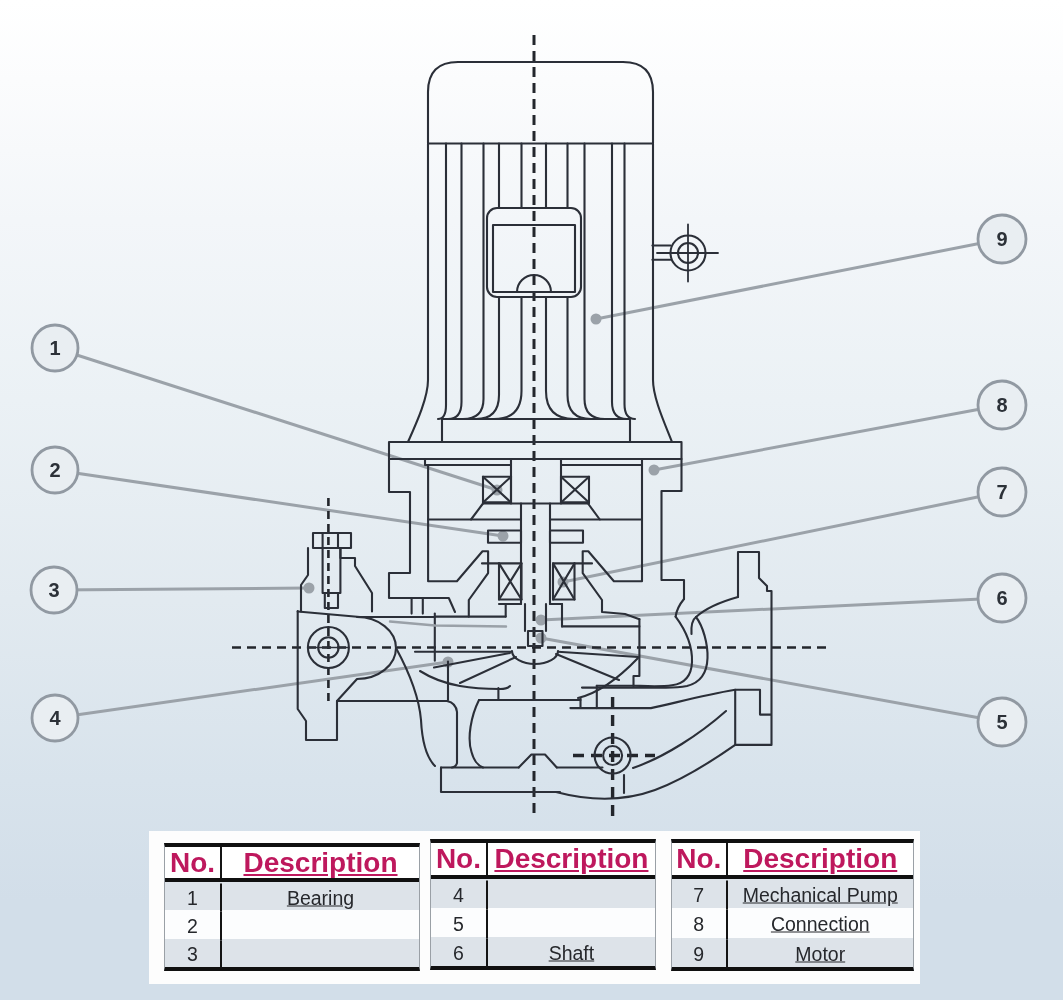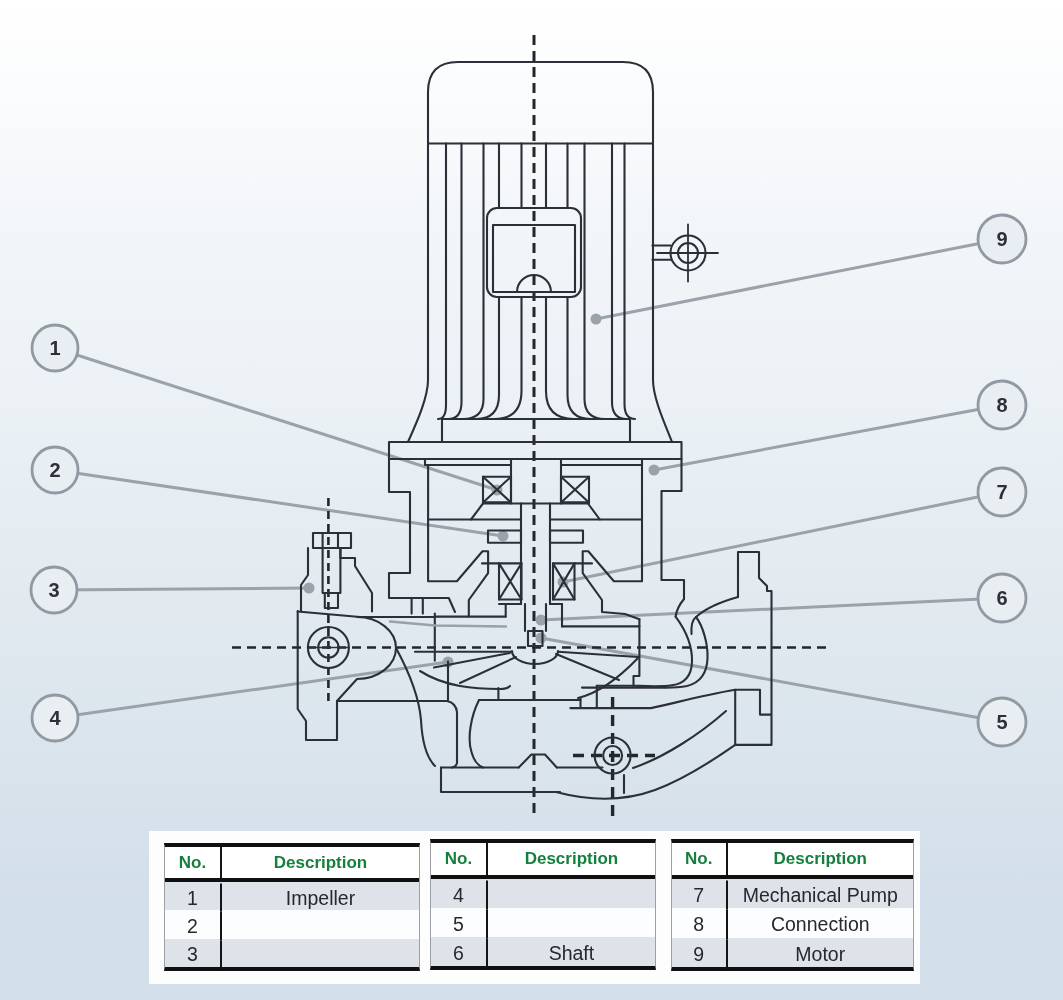--- a/index.html
+++ b/index.html
@@ -5,26 +5,26 @@
   html,body{margin:0;padding:0;}
   #page{position:relative;width:1063px;height:1000px;overflow:hidden;
     background:linear-gradient(180deg,#ffffff 0%,#fbfcfd 8%,#f3f6f9 22%,#ebf1f5 40%,#e2eaf0 60%,#d8e3ec 78%,#d2dee9 90%,#d2dee9 100%);
     font-family:"Liberation Sans", sans-serif;}
   #draw{position:absolute;left:0;top:0;}
   
   #panel{position:absolute;left:149px;top:831px;width:771px;height:153px;background:#fdfdfd;}
   .tbl{position:absolute;border-top:4px solid #101010;border-bottom:4px solid #101010;
        border-left:1px solid #9aa0a6;border-right:1px solid #9aa0a6;}
   .hdr{display:flex;height:var(--hh);border-bottom:4px solid #101010;background:#fff;
-       font-weight:bold;font-size:17px;color:#15803d;}
+       font-weight:bold;font-size:28px;color:#be185d;}
   .row{display:flex;height:var(--rh);font-size:19.5px;color:#26282c;}
   .row.shade{background:#dde3e9;}
   .row.white{background:#fcfdfe;}
   .no{flex:none;display:flex;align-items:center;justify-content:center;border-right:2px solid #141414;}
-  .de{flex:1;display:flex;align-items:center;justify-content:center;}
+  .de{flex:1;display:flex;align-items:center;justify-content:center;text-decoration:underline;}
   .row .no,.row .de{transform:translateY(1.5px);}
 </style>
 </head>
 <body>
 <div id="page">
 <svg id="draw" width="1063" height="1000" viewBox="0 0 1063 1000">
 
 <g stroke="#9ba2a9" stroke-width="3" fill="#9ba2a9">
   <line x1="55" y1="348" x2="497" y2="490"></line>
   <line x1="55" y1="470" x2="503" y2="536"></line>
@@ -223,21 +223,21 @@
 
 <div id="panel"></div>
 
 <div class="tbl" id="t1" style="left:164px;top:843px;width:254px;--hh:31px;--rh:28.3px;">
   <div class="hdr">
         <div class="no" style="width:55px;">No.</div>
         <div class="de">Description</div>
       </div>
   <div class="row shade">
         <div class="no" style="width:55px;">1</div>
-        <div class="de">Impeller</div>
+        <div class="de">Bearing</div>
       </div>
   <div class="row white">
         <div class="no" style="width:55px;">2</div>
       </div>
   <div class="row shade">
         <div class="no" style="width:55px;">3</div>
       </div>
 </div>
 
 <div class="tbl" id="t2" style="left:429.7px;top:838.5px;width:224px;--hh:32px;--rh:29.3px;">

